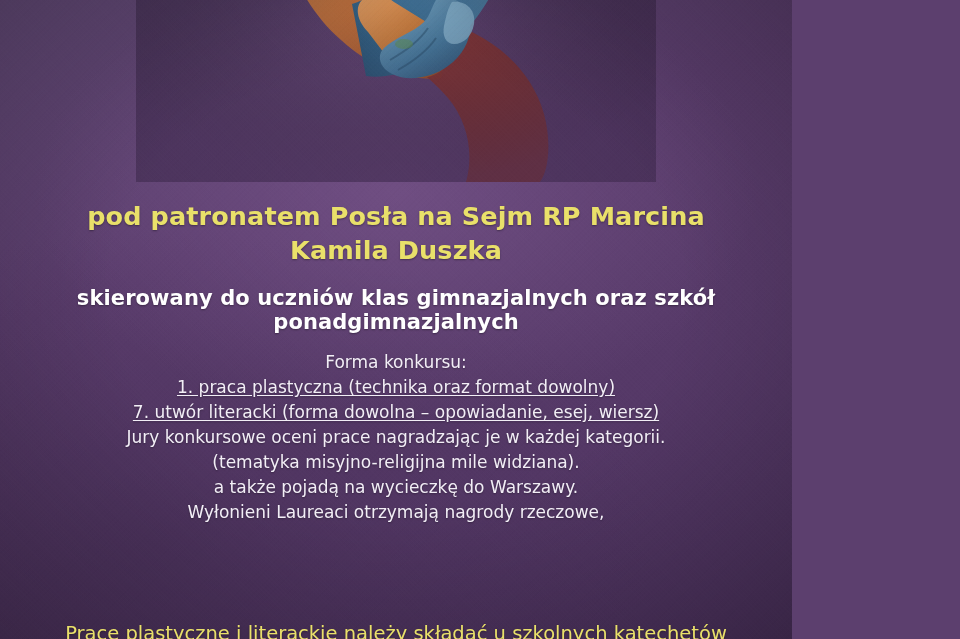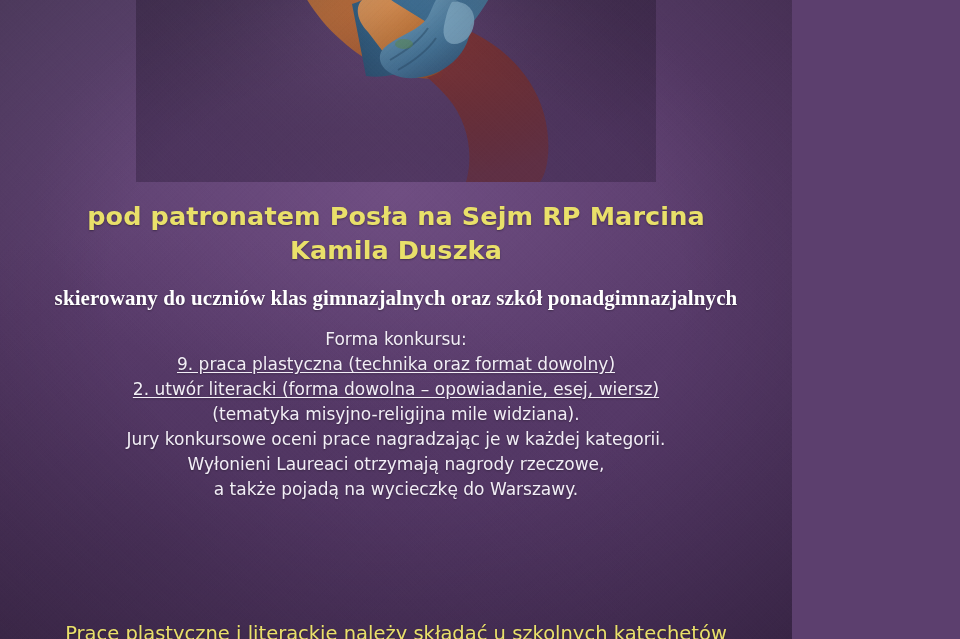--- a/index.html
+++ b/index.html
@@ -83,21 +83,20 @@
     font-weight: 600;
   }
 
   .addressed {
     margin-top: 18px;
     color: #ffffff;
     font-size: 21px;
     font-weight: 700;
     letter-spacing: 0.1px;
     text-shadow: 0 1px 2px rgba(0,0,0,0.35);
-    font-family: Liberation Serif, serif;
   }
 
   .body-text {
     margin-top: 16px;
     color: #f2eef6;
     font-size: 17px;
     line-height: 1.47;
     font-weight: 400;
     text-shadow: 0 1px 2px rgba(0,0,0,0.3);
   }
@@ -186,25 +185,25 @@
   <div class="text-area">
 
     <div class="patron">
       <span class="line1">pod patronatem Posła na Sejm RP Marcina Kamila Duszka</span>
     </div>
 
     <div class="addressed">skierowany do uczniów klas gimnazjalnych oraz szkół ponadgimnazjalnych</div>
 
     <div class="body-text">
       <span class="row">Forma konkursu:</span>
-      <span class="row"><span class="u">9. praca plastyczna (technika oraz format dowolny)</span></span>
-      <span class="row"><span class="u">2. utwór literacki (forma dowolna – opowiadanie, esej, wiersz)</span></span>
+      <span class="row"><span class="u">1. praca plastyczna (technika oraz format dowolny)</span></span>
+      <span class="row"><span class="u">7. utwór literacki (forma dowolna – opowiadanie, esej, wiersz)</span></span>
+      <span class="row">Jury konkursowe oceni prace nagradzając je w każdej kategorii.</span>
       <span class="row">(tematyka misyjno-religijna mile widziana).</span>
-      <span class="row">Jury konkursowe oceni prace nagradzając je w każdej kategorii.</span>
+      <span class="row">a także pojadą na wycieczkę do Warszawy.</span>
       <span class="row">Wyłonieni Laureaci otrzymają nagrody rzeczowe,</span>
-      <span class="row">a także pojadą na wycieczkę do Warszawy.</span>
     </div>
 
   </div>
 
   <div class="footer-line">Prace plastyczne i literackie należy składać u szkolnych katechetów</div>
 
 </div>
 
 </body></html>

